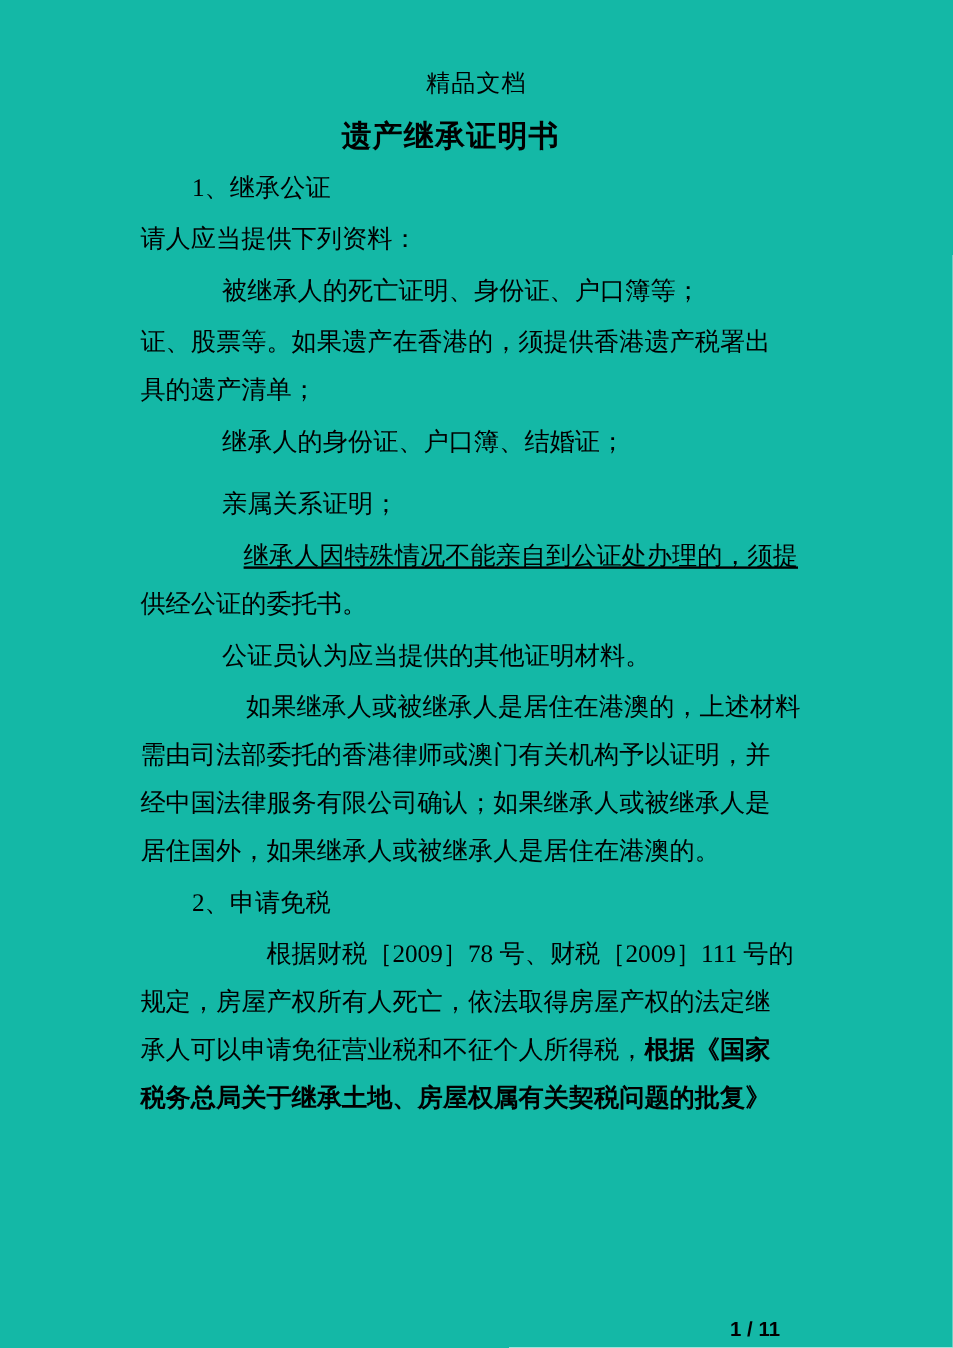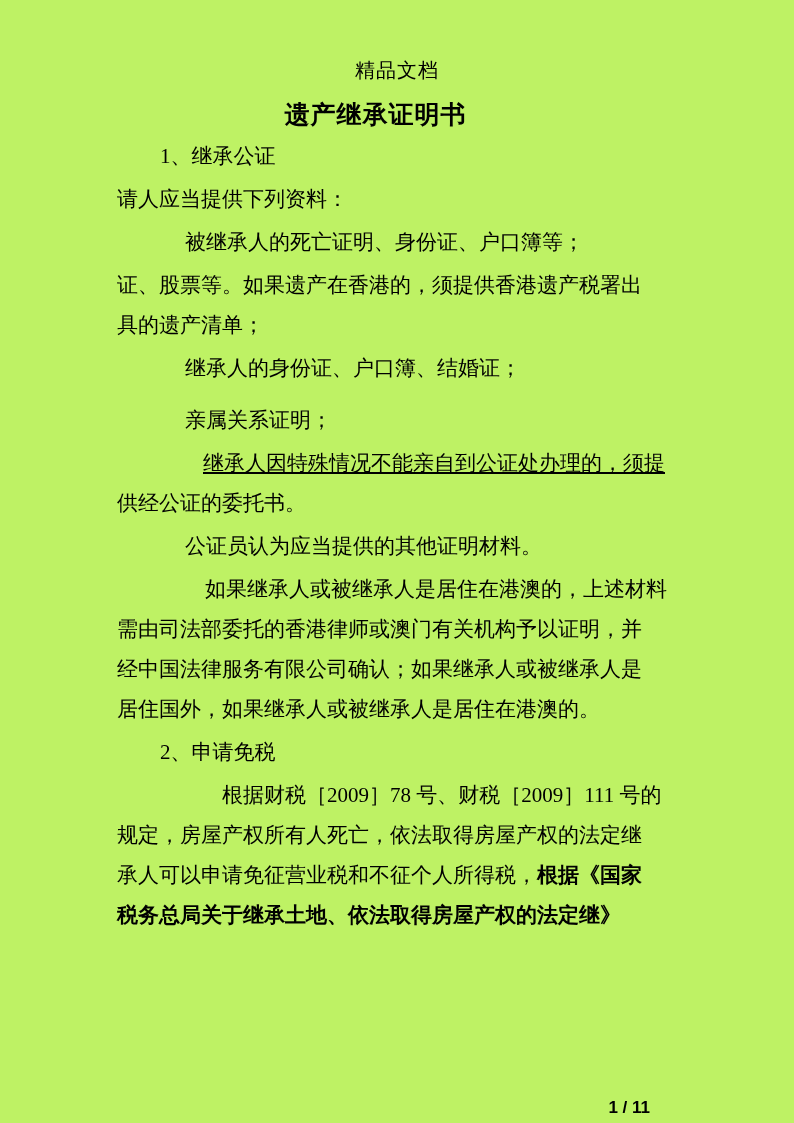--- a/index.html
+++ b/index.html
@@ -4,21 +4,21 @@
 <style>
   html, body {
     margin: 0;
     padding: 0;
     background: #ffffff;
   }
   .page {
     position: relative;
     width: 794px;
     height: 1123px;
-    background: #bef264;
+    background: #14b8a6;
     overflow: hidden;
     font-family: "Liberation Serif", "DejaVu Serif", serif;
     color: #000000;
   }
   .doc-header {
     position: absolute;
     top: 50px;
     left: 0;
     width: 794px;
     height: 40px;
@@ -113,18 +113,18 @@
         <div class="text-line"><span class="seg">经中国法律服务有限公司确认；如果继承人或被继承人是</span></div>
         <div class="text-line"><span class="seg">居住国外，如果继承人或被继承人是居住在港澳的。</span></div>
       </div>
       <div class="paragraph">
         <div class="text-line" style="padding-left: 43px;"><span class="seg">2、申请免税</span></div>
       </div>
       <div class="paragraph">
         <div class="text-line" style="padding-left: 105px;"><span class="seg">根据财税［2009］78 号、财税［2009］111 号的</span></div>
         <div class="text-line"><span class="seg">规定，房屋产权所有人死亡，依法取得房屋产权的法定继</span></div>
         <div class="text-line"><span class="seg">承人可以申请免征营业税和不征个人所得税，</span><span class="seg-bold">根据《国家</span></div>
-        <div class="text-line"><span class="seg-bold">税务总局关于继承土地、依法取得房屋产权的法定继》</span></div>
+        <div class="text-line"><span class="seg-bold">税务总局关于继承土地、房屋权属有关契税问题的批复》</span></div>
       </div>
     </div>
 
   <div class="page-number">1 / 11</div>
 </div>
 
 </body></html>

